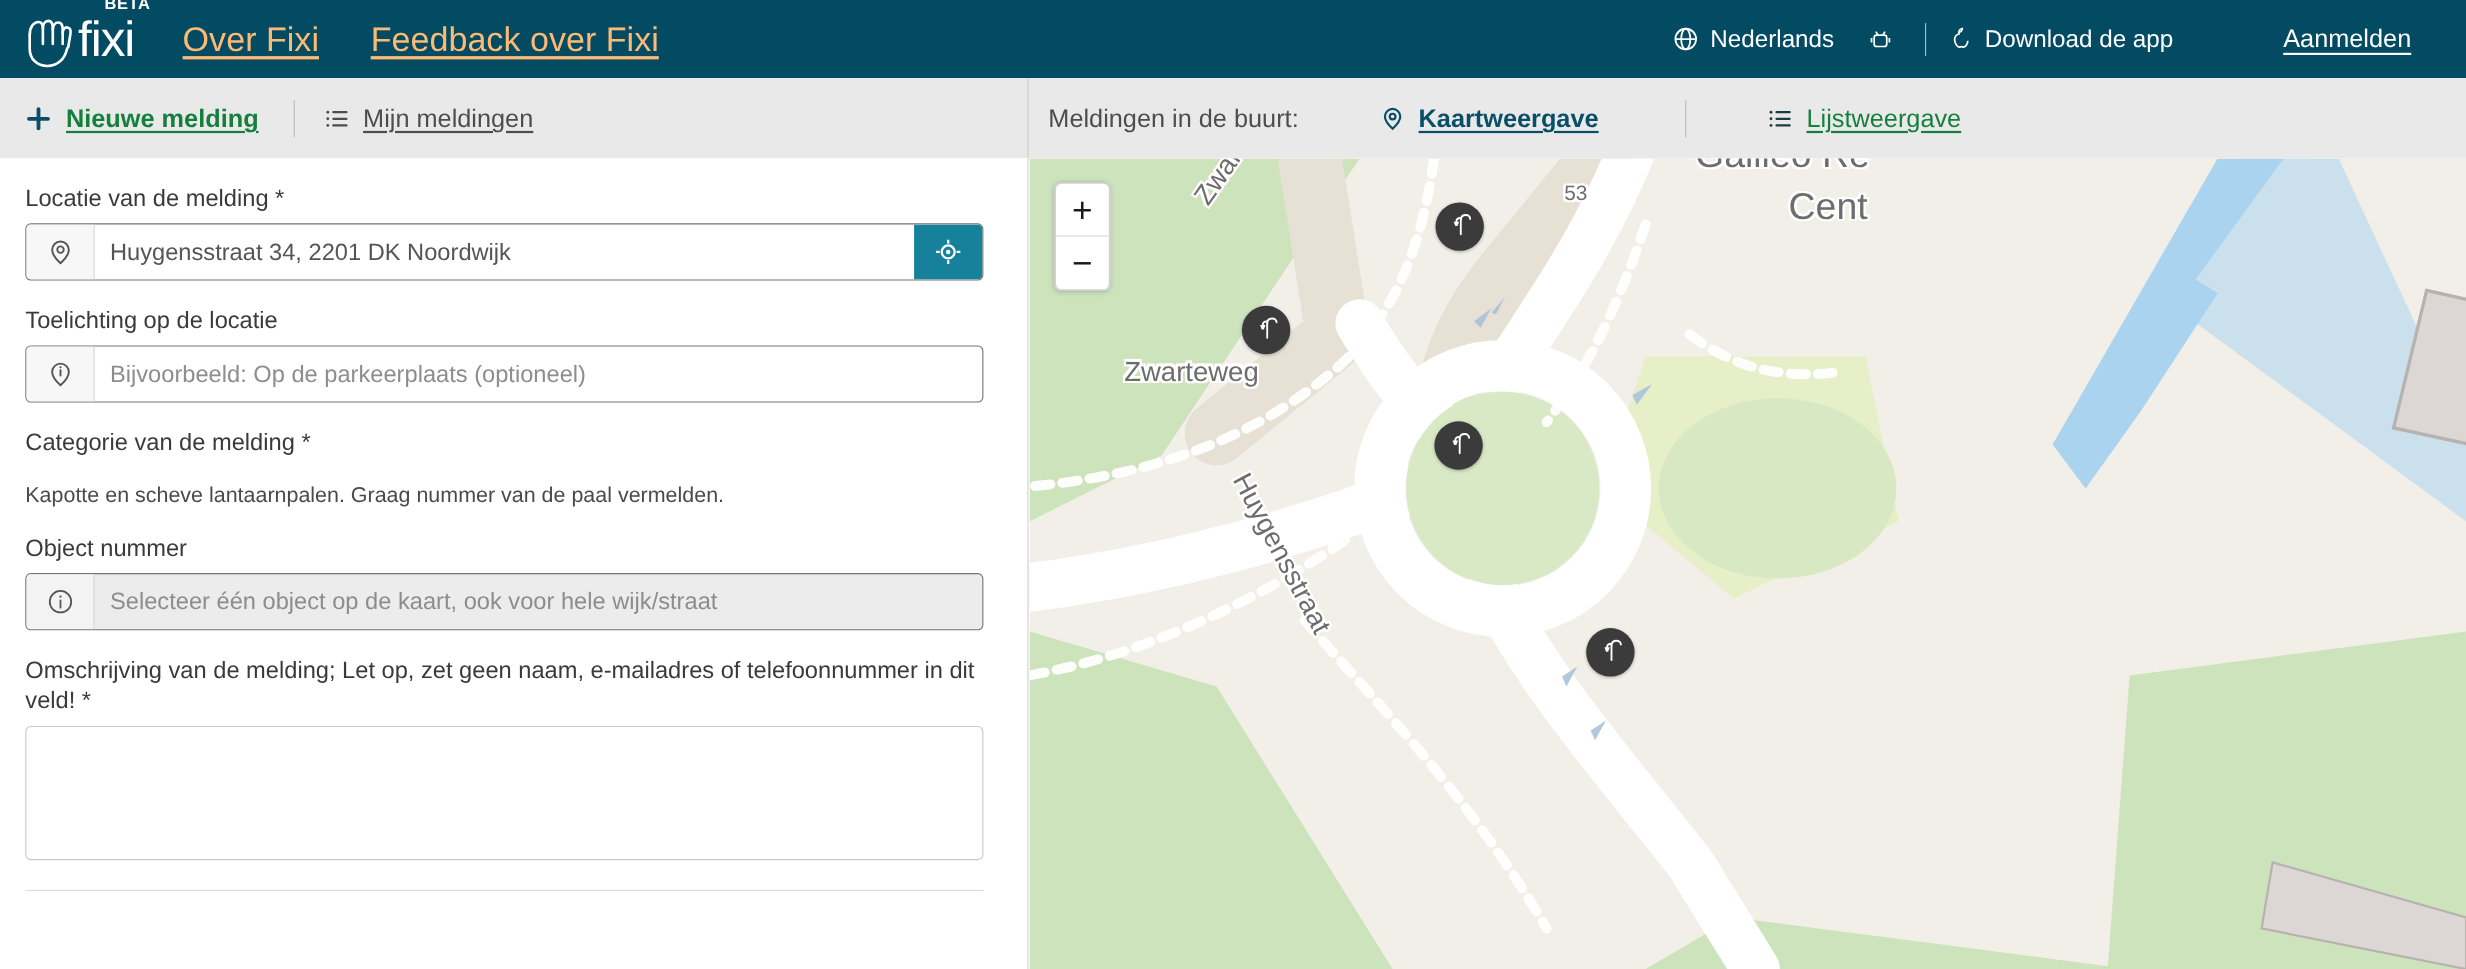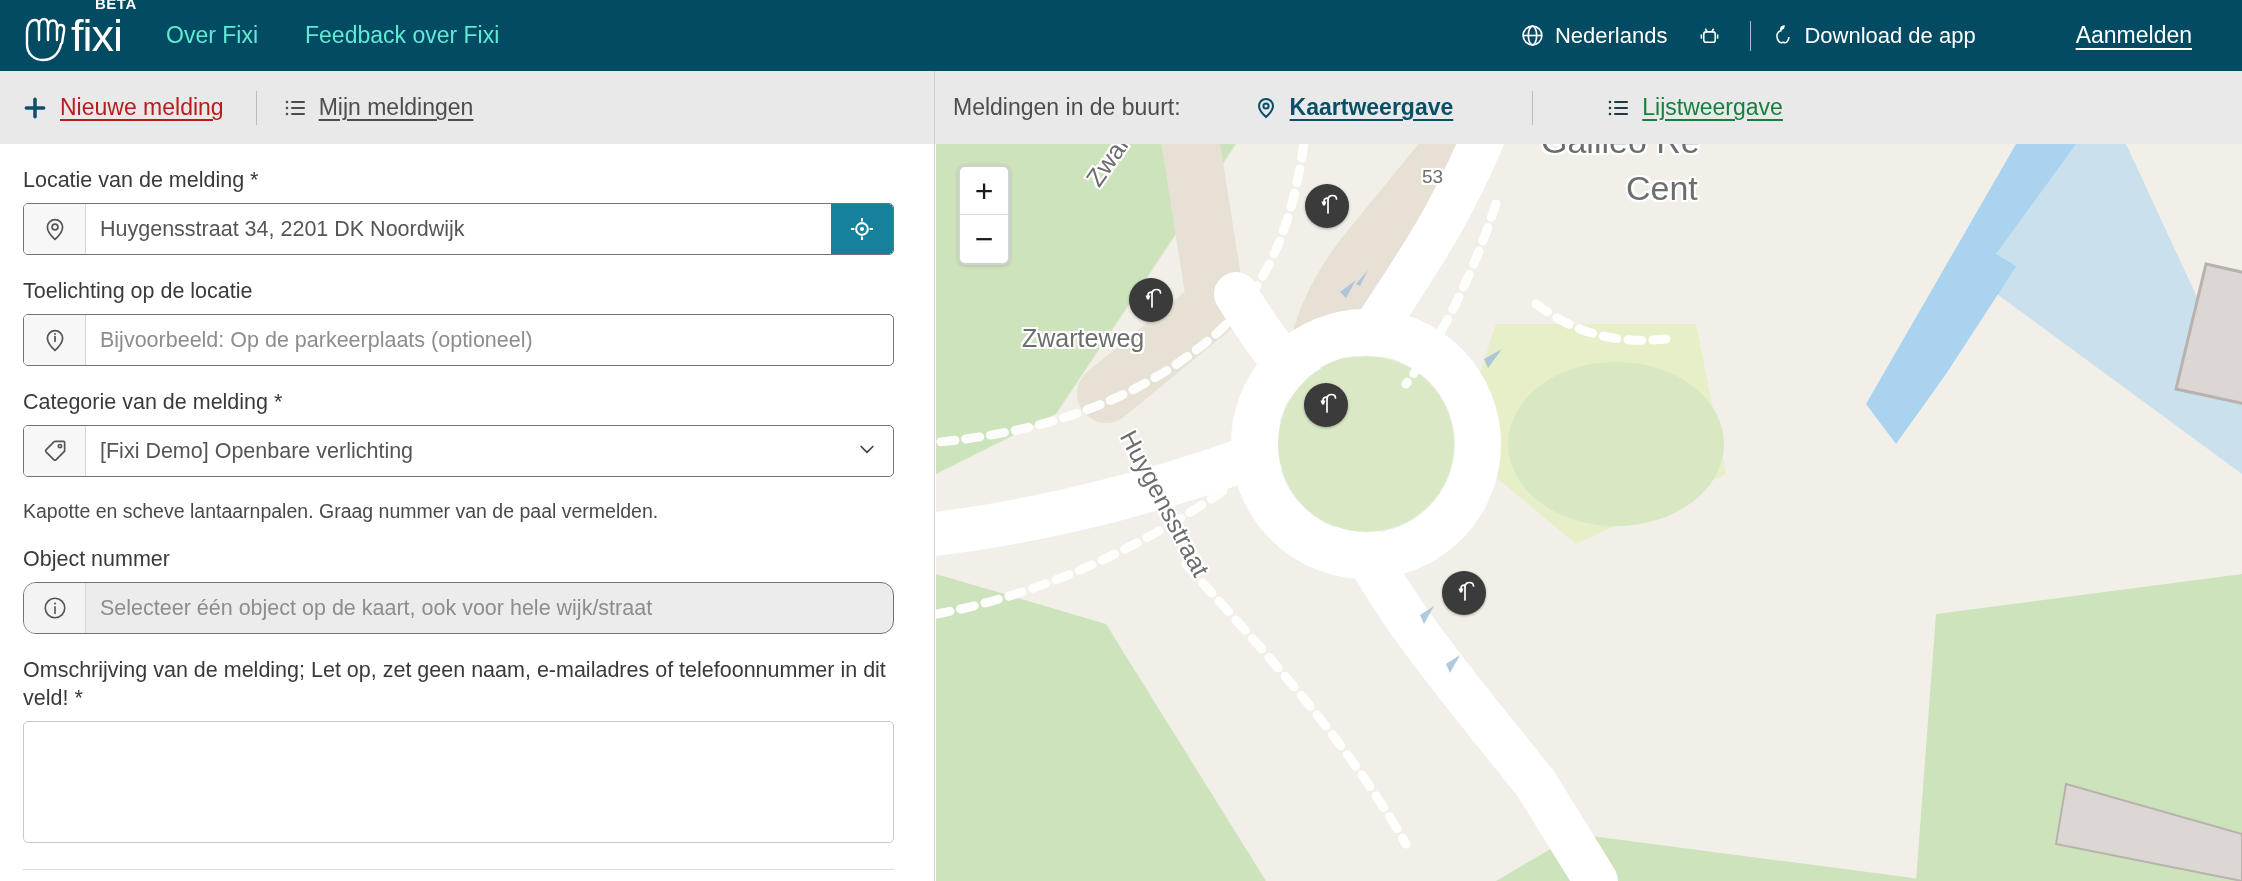--- a/index.html
+++ b/index.html
@@ -33,22 +33,23 @@
     color: #ffffff;
   }
   .logo-beta {
     position: absolute;
     top: -18px; left: 24px;
     font-size: 15px; font-weight: 700;
     letter-spacing: 0.5px;
     line-height: 15px;
   }
   .hdr-link {
-    color: #5eead4;
-    font-size: 23px;
+    color: #fdba74;
+    font-size: 31px;
+    text-decoration: underline;
     text-underline-offset: 5px;
     margin-right: 47px;
     white-space: nowrap;
     cursor: pointer;
   }
   .hdr-right {
     margin-left: auto;
     display: flex; align-items: center;
     margin-right: 20px;
   }
@@ -91,21 +92,21 @@
     background:#E9E9E9;
   }
   .nav-item {
     display: flex; align-items: center;
     font-size: 23px;
     color: #4d4d4d;
     margin-left: 22px;
     cursor: pointer;
     white-space: nowrap;
   }
-  .nav-item.primary { color: #b91c1c; font-weight: 400; }
+  .nav-item.primary { color: #15803d; font-weight: 700; }
   .nav-item .ic { display: flex; margin-right: 12px; }
   .nav-item .lbl { text-decoration: underline; text-underline-offset: 4px; }
   .nav-item.primary .lbl { text-decoration: underline; text-underline-offset: 4px;}
   .nav-vsep {
     width: 1px; height: 34px; background: #bcbcbc;
     margin-left: 32px;
   }
   #subnav-right {
     flex: 1; height: 73px;
     display: flex; align-items: center; gap: 47px;
@@ -133,21 +134,21 @@
     margin-bottom: 9px;
   }
   .input-row {
     display: flex; align-items: stretch;
     height: 52px;
     border: 1px solid #737373;
     border-radius: 5px;
     overflow: hidden;
     background: #ffffff;
   }
-  .input-row.disabled { background: #ececec; border-radius: 13px; }
+  .input-row.disabled { background: #ececec; }
   .addon {
     width: 62px; min-width: 62px;
     background: #f7f7f7;
     border-right: 1px solid #d5d5d5;
     display: flex; align-items: center; justify-content: center;
   }
   .input-row.disabled .addon { background: #f3f3f3; }
   .finput {
     flex: 1;
     border: none; outline: none;
@@ -410,38 +411,20 @@
             <line x1="12" y1="8.8" x2="12" y2="13.2" stroke-linecap="round"></line>
             <circle cx="12" cy="6.4" r="0.9" fill="#555" stroke="none"></circle>
           </svg>
         </span>
         <input class="finput" placeholder="Bijvoorbeeld: Op de parkeerplaats (optioneel)" style="">
       </div>
     </div>
 
     <div class="field">
       <div class="flabel">Categorie van de melding *</div>
-      <div class="input-row">
-        <span class="addon">
-          <svg width="26" height="26" viewBox="0 0 24 24" fill="none" stroke="#555" stroke-width="1.6">
-            <path d="M12.6 3.2H20a.9.9 0 0 1 .9.9v7.4a1.6 1.6 0 0 1-.47 1.13l-7.3 7.3a1.6 1.6 0 0 1-2.26 0L3.9 13a1.6 1.6 0 0 1 0-2.26l7.3-7.3a1.6 1.6 0 0 1 1.4-.24z"></path>
-            <circle cx="16.6" cy="7.5" r="1.5"></circle>
-          </svg>
-        </span>
-        <span class="select-wrap">
-          <select class="fselect">
-            <option>[Fixi Demo] Openbare verlichting</option>
-          </select>
-          <span class="chev">
-            <svg width="20" height="20" viewBox="0 0 24 24" fill="none" stroke="#444" stroke-width="2" stroke-linecap="round" stroke-linejoin="round">
-              <polyline points="5,9 12,16 19,9"></polyline>
-            </svg>
-          </span>
-        </span>
-      </div>
       <div class="helptext">Kapotte en scheve lantaarnpalen. Graag nummer van de paal vermelden.</div>
     </div>
 
     <div class="field">
       <div class="flabel">Object nummer</div>
       <div class="input-row disabled">
         <span class="addon">
           <svg width="26" height="26" viewBox="0 0 24 24" fill="none" stroke="#555" stroke-width="1.5">
             <circle cx="12" cy="12" r="9"></circle>
             <line x1="12" y1="11" x2="12" y2="17" stroke-linecap="round"></line>

